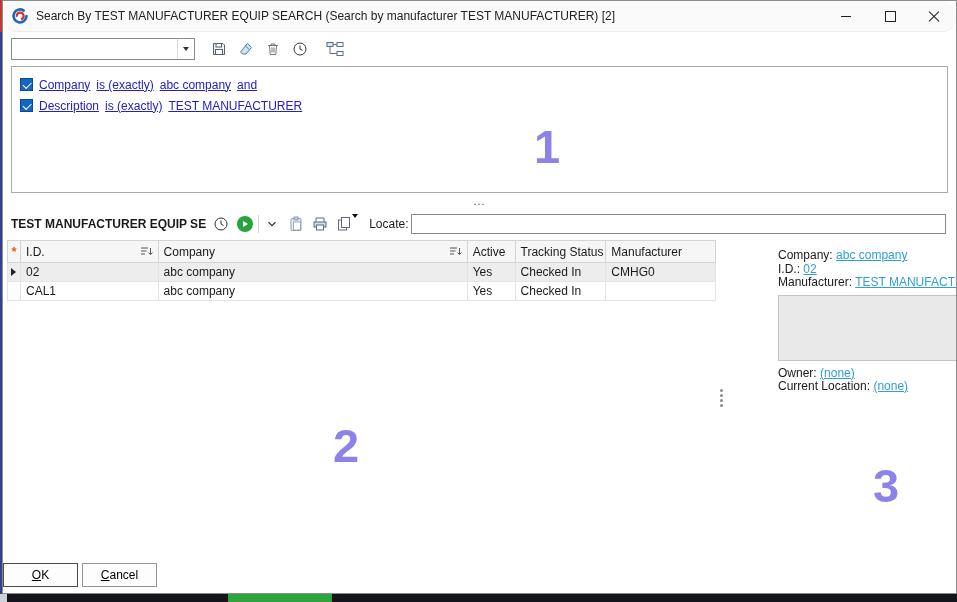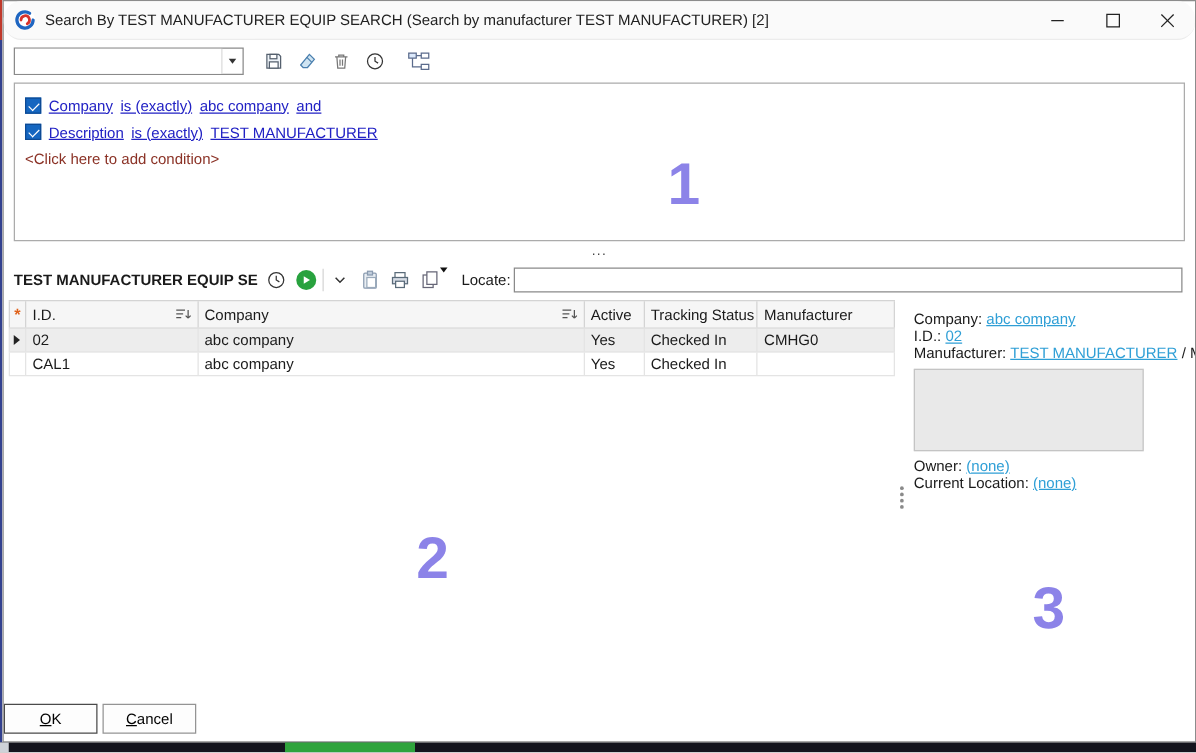--- a/index.html
+++ b/index.html
@@ -83,21 +83,21 @@
   .trow .c0{border-left:1px solid #e4e4e4;}
   .c1{width:138px;}.c2{width:310px;}.c3{width:48px;}.c4{width:91px;}.c5{width:110px;}
   .star{color:#e0621a;font-weight:bold;font-size:13px;line-height:13px;}
   .row-marker{width:0;height:0;border-top:4px solid transparent;border-bottom:4px solid transparent;border-left:5px solid #222;}
   .sort-ic{flex:0 0 auto;margin-left:4px;display:flex;}
 
   .vsplit{width:10px;display:flex;align-items:center;justify-content:center;cursor:col-resize;flex:0 0 auto;}
   .grip{display:flex;flex-direction:column;gap:2px;}
   .grip i{width:3px;height:3px;background:#8a8a8a;border-radius:50%;display:block;}
 
-  .detail{flex:1;padding:9px 2px 0 5px;position:relative;white-space:nowrap;overflow:hidden;min-width:0;}
+  .detail{flex:1;padding:9px 2px 0 5px;position:relative;white-space:nowrap;overflow:hidden;min-width:0;margin-left:47px;}
   .dline{height:13.5px;line-height:13.5px;font-size:12px;}
   .dlink{color:#2f9fd6;text-decoration:underline;cursor:pointer;}
   .photo-box{width:184px;height:66px;background:#e9e9e9;border:1px solid #c4c4c4;margin:5px 0 6px 0;box-sizing:border-box;}
 
   
   .footer{height:37px;display:flex;align-items:center;gap:4px;flex:0 0 auto;}
   .btn{width:75px;height:24px;background:#fdfdfd;border:1px solid #949494;font:12px "Liberation Sans",sans-serif;
        display:flex;align-items:center;justify-content:center;cursor:pointer;padding:0;}
   .btn.default{border-color:#4a4a4a;}
   .btn-label{display:inline-block;}
@@ -190,21 +190,20 @@
       </div>
       <div class="cond-row">
         <span class="chk">
             <i class="check"></i>
           </span>
         <span class="cond-link">Description</span>
         <span class="cond-link">is (exactly)</span>
         <span class="cond-link">TEST MANUFACTURER</span>
         <span class="cond-link"></span>
       </div>
-      <div class="add-cond">&lt;Click here to add condition&gt;</div>
       <div class="watermark wm1">1</div>
     </div>
 
     <div class="hsplit">
       <span>...</span>
     </div>
 
     <div class="toolbar2">
       <span class="tb2-title">TEST MANUFACTURER EQUIP SE</span>
       <span class="tb-icon">

